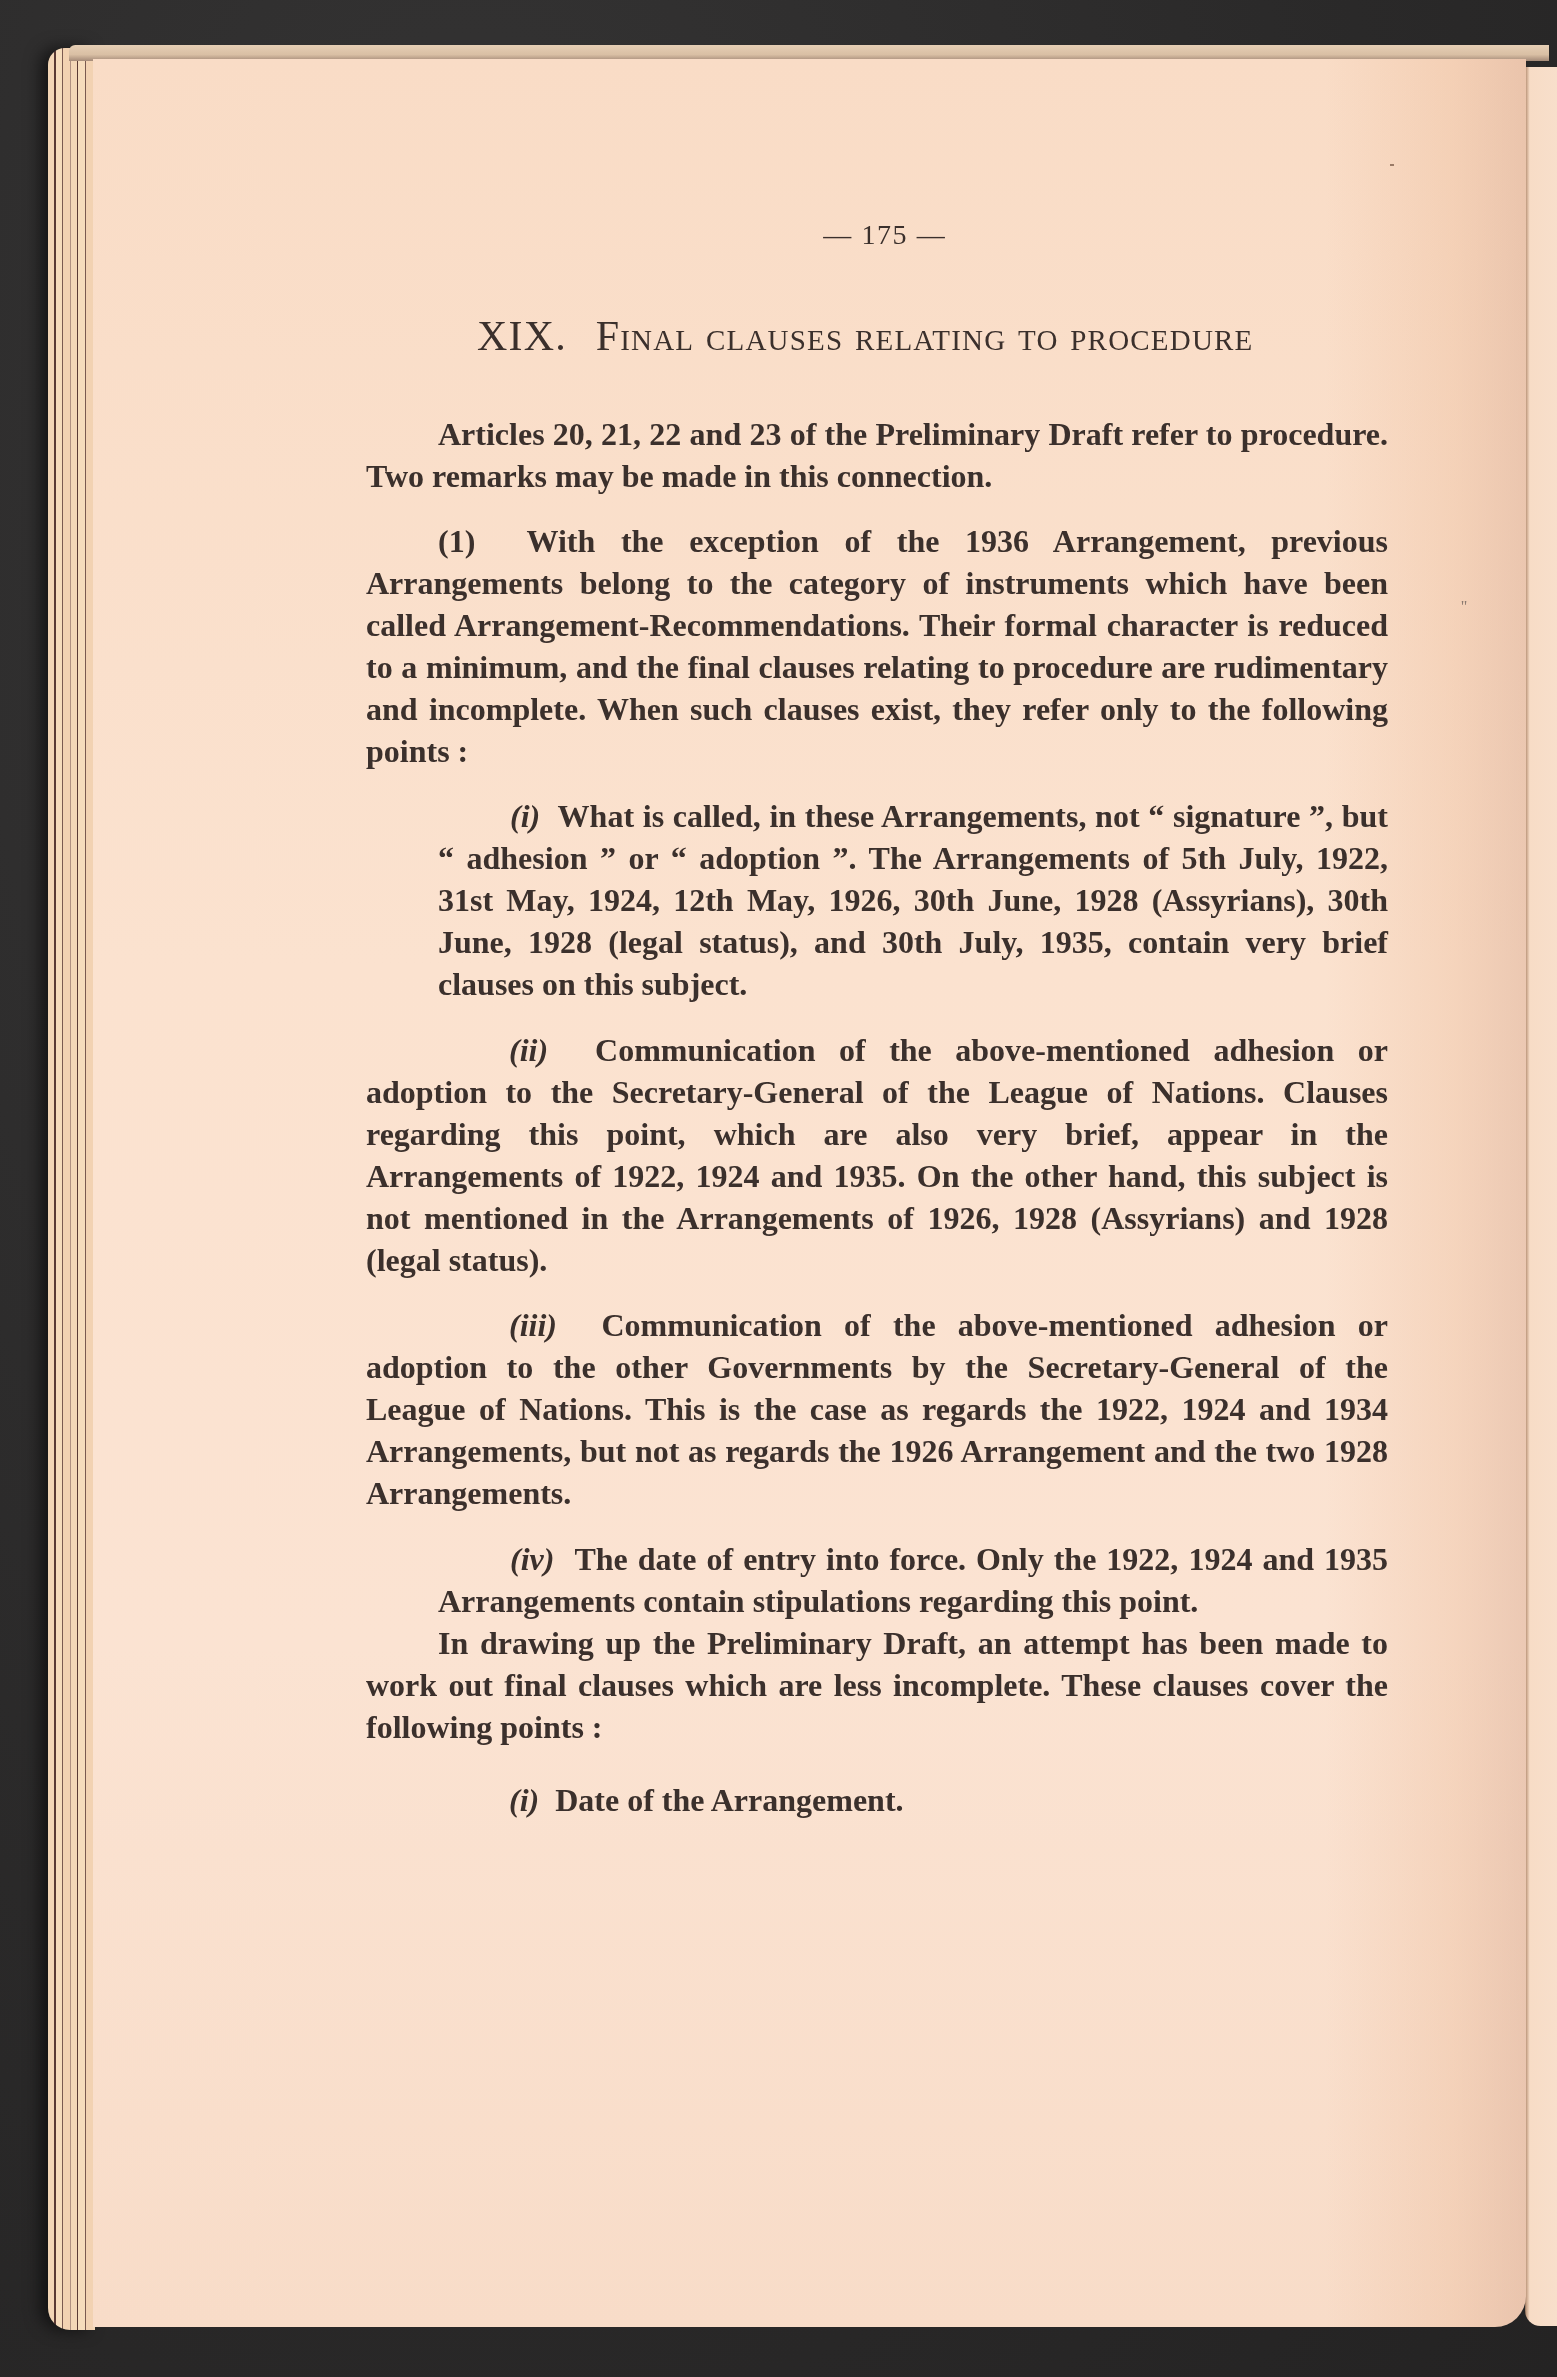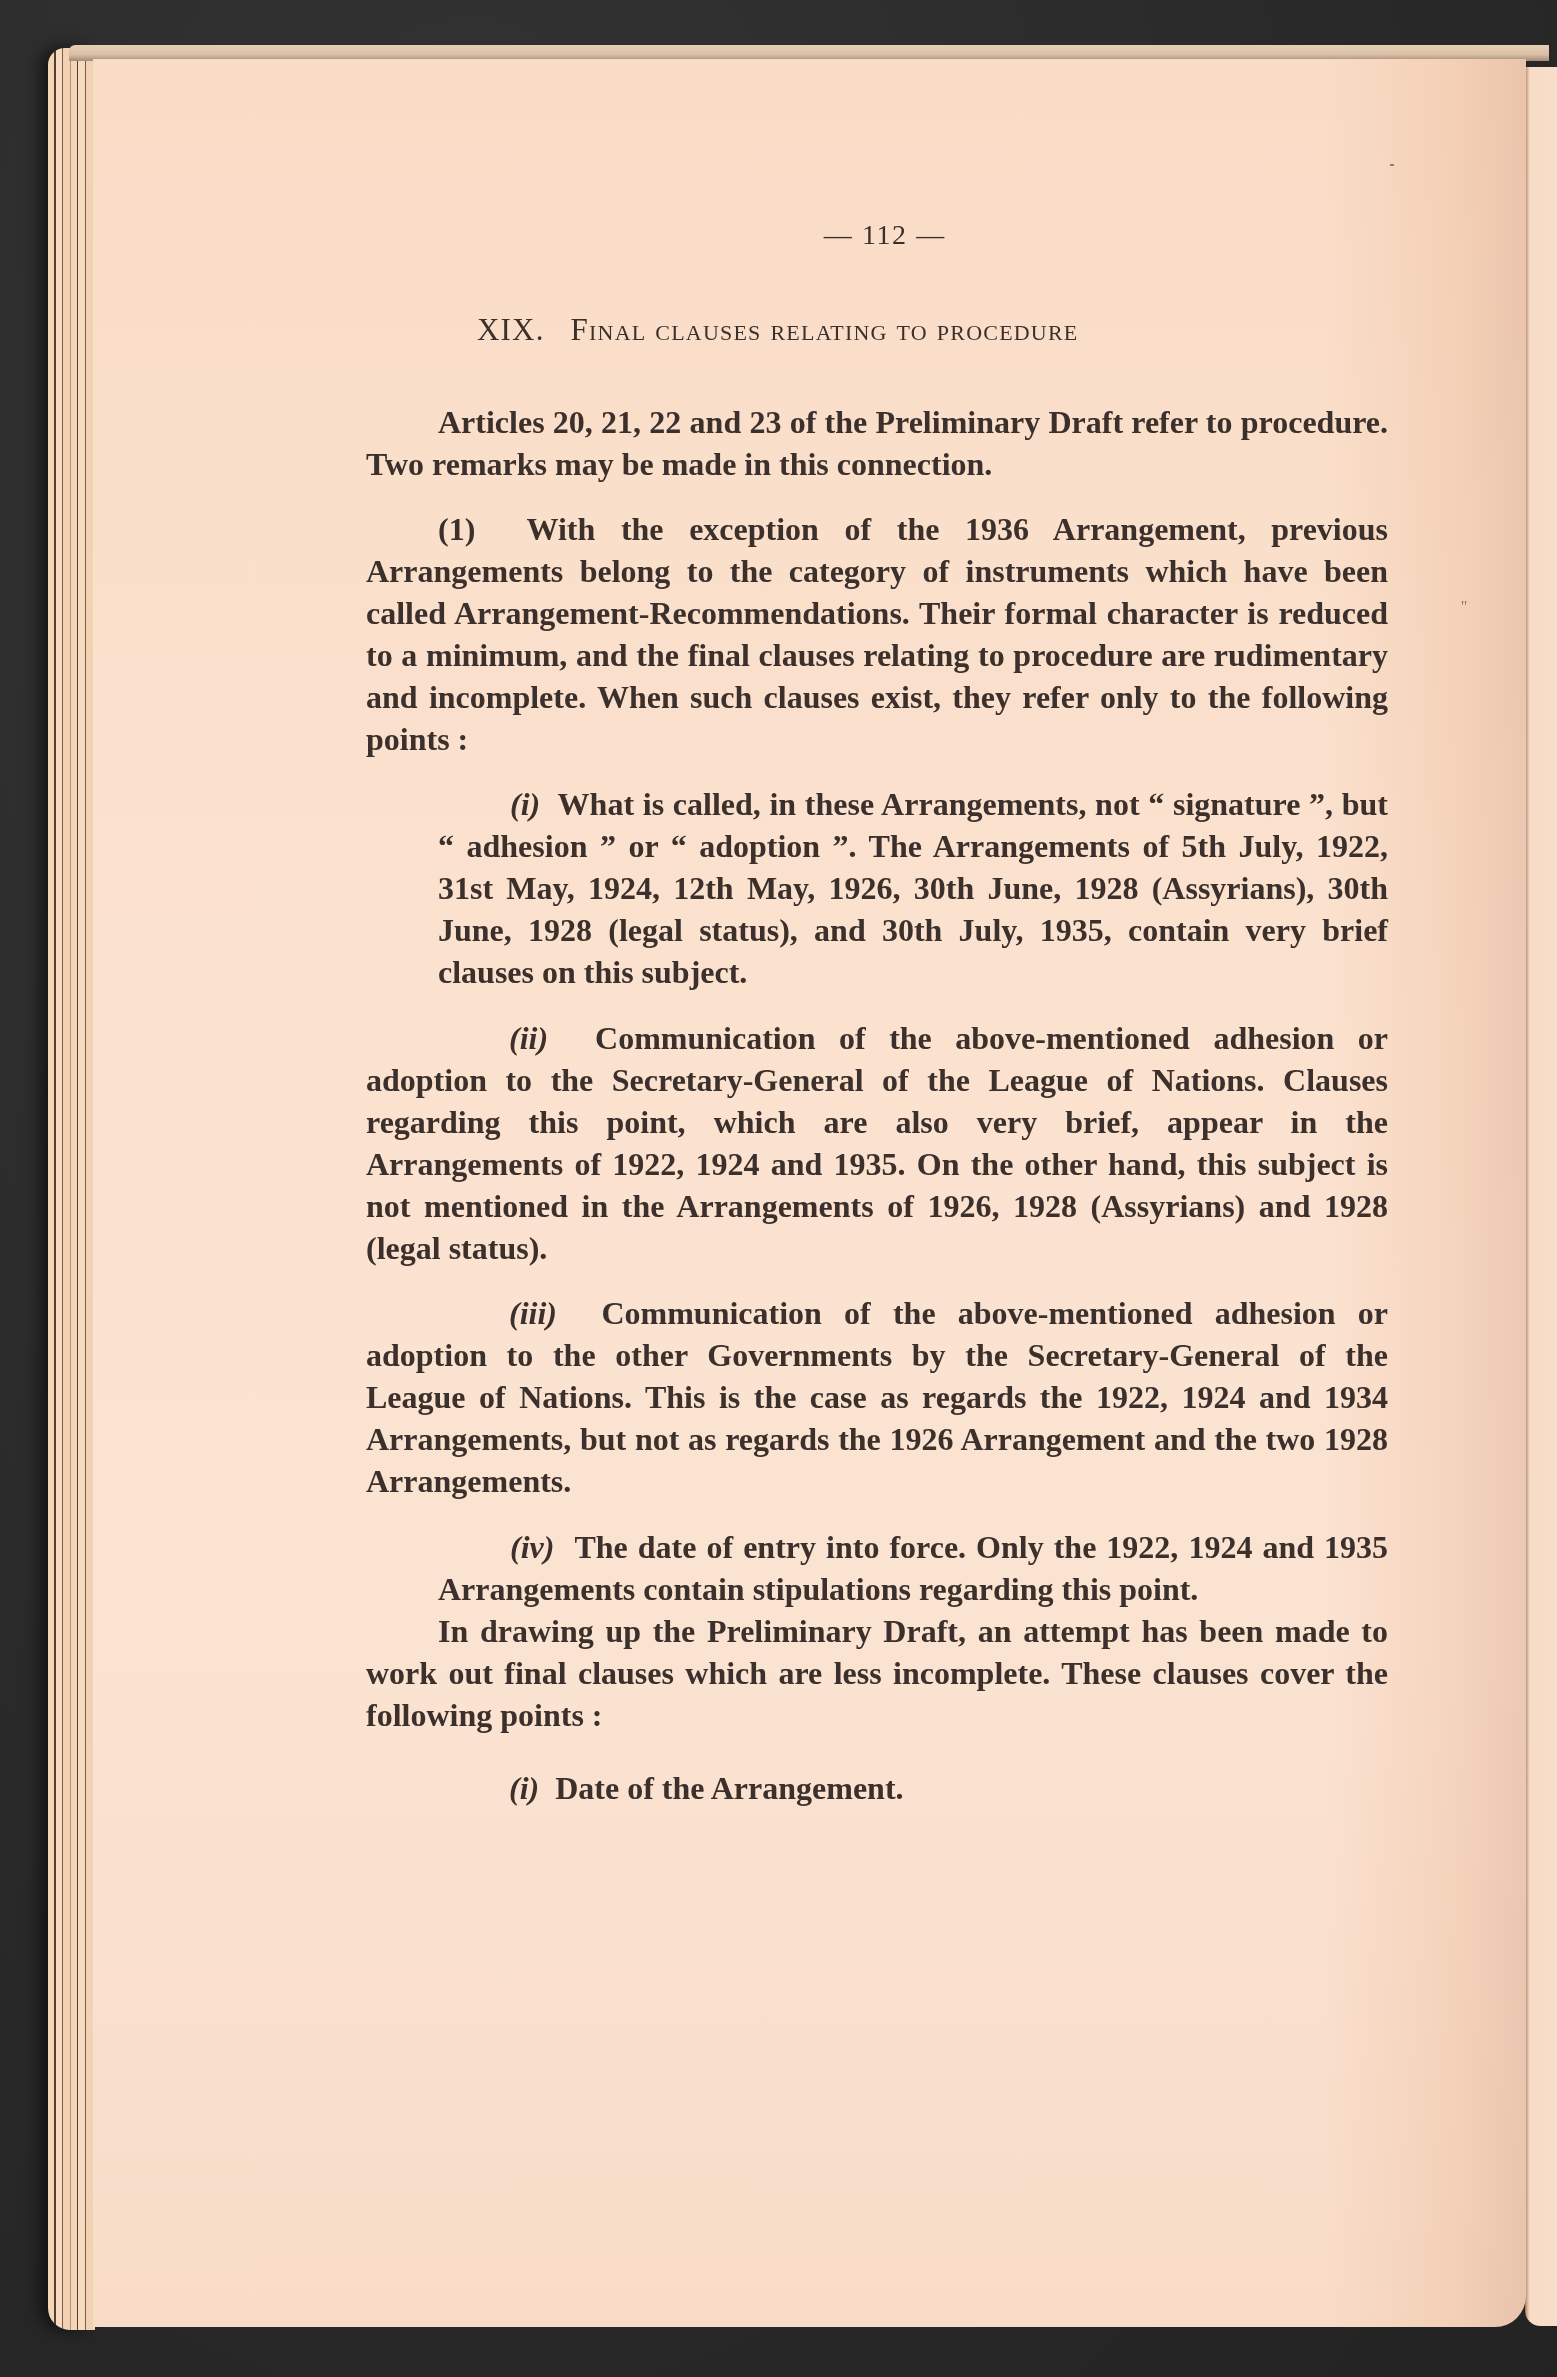--- a/index.html
+++ b/index.html
@@ -76,21 +76,21 @@
     }
     .page-number {
       text-align: center;
       font-size: 28px;
       letter-spacing: 1.6px;
       margin-top: 15.6px;
       margin-bottom: 61px;
       padding-left: 15.6px;
     }
     .heading {
-      font-size: 31px;
+      font-size: 42px;
       letter-spacing: 1.2px;
       margin-bottom: 53px;
       padding-left: 111px;
       white-space: nowrap;
     }
     .heading .num {
       margin-right: 17px;
     }
     .heading .cap {
       font-variant: small-caps;
@@ -133,21 +133,21 @@
 <div class="top-edge"></div>
 <div class="next-page-edge"></div>
 
 <div class="page">
 </div>
 
 <div class="stray-dot"></div>
 <div class="stray-mark">''</div>
 
 <div class="text-block">
-  <div class="page-number">— 112 —</div>
+  <div class="page-number">— 175 —</div>
 
   <div class="heading">
     <span class="num">XIX.</span>
     <span class="cap">Final clauses relating to procedure</span>
   </div>
 
   <p class="indent para-gap">Articles 20, 21, 22 and 23 of the Preliminary Draft refer to procedure. Two remarks may be made in this connection.</p>
 
   <p class="indent para-gap"><span>(1)</span>&nbsp;&nbsp;<span>With the exception of the 1936 Arrangement, previous Arrangements belong to the category of instruments which have been called Arrangement-Recommendations. Their formal character is reduced to a minimum, and the final clauses relating to procedure are rudimentary and incomplete.  When such clauses exist, they refer only to the following points :</span></p>
 

